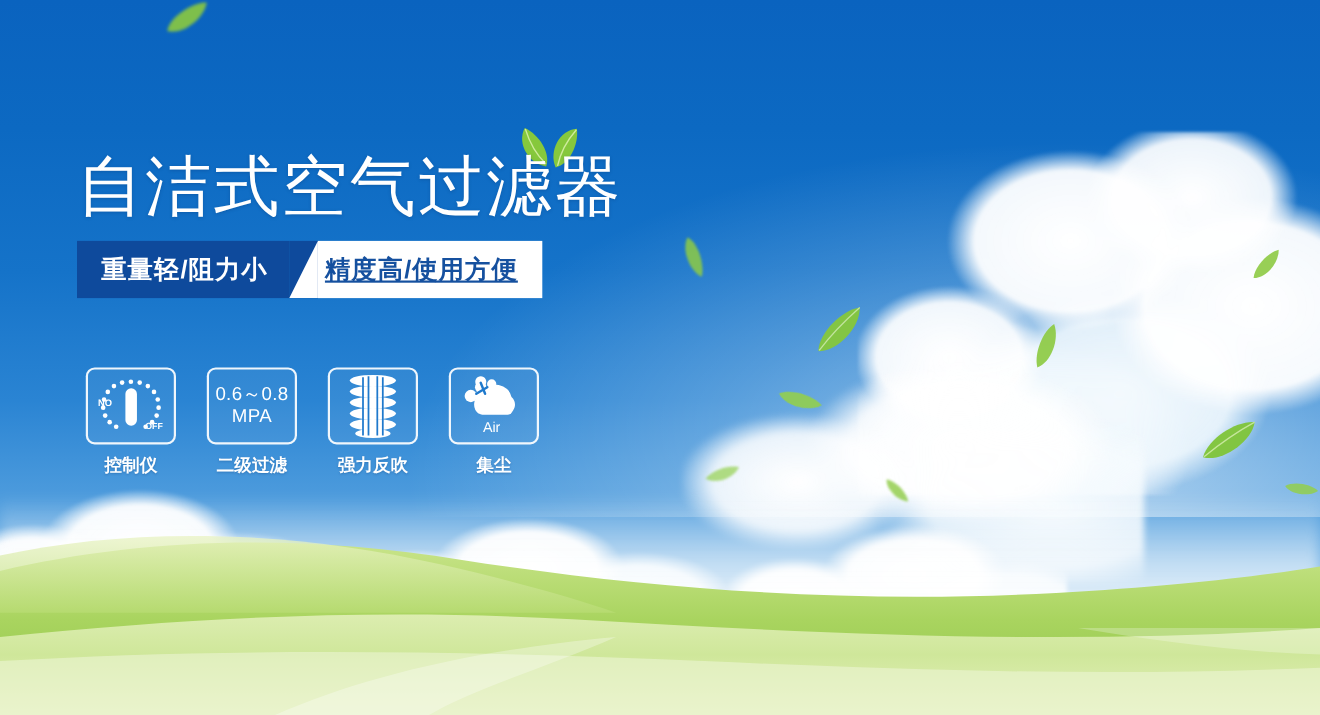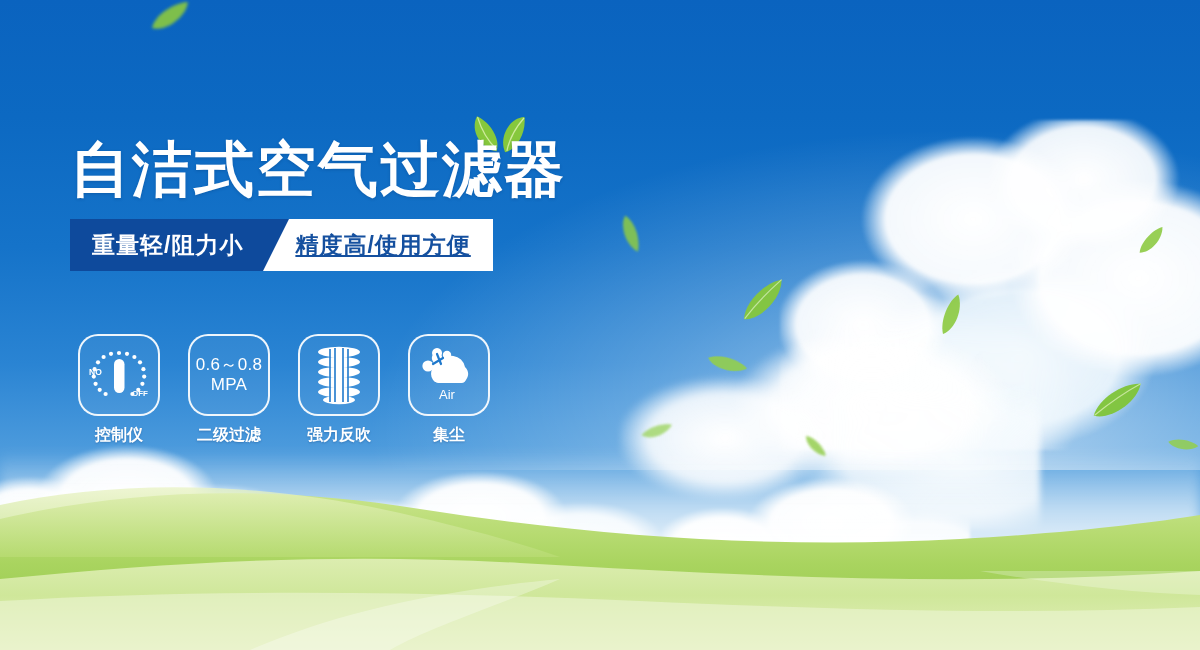--- a/index.html
+++ b/index.html
@@ -88,21 +88,21 @@
   .grass svg{display:block;}
 
   
   .leaf{position:absolute;transform-origin:50% 50%;}
   .leaf svg{display:block;}
 
   
   .title{
     position:absolute;left:70px;top:140px;
     font-size:60px;line-height:1;color:#ffffff;
-    font-weight:700;letter-spacing:2px;
+    font-weight:400;letter-spacing:2px;
     text-shadow:0 1px 3px rgba(0,40,90,.25);
     white-space:nowrap;
   }
   .sprout{position:absolute;left:465px;top:108px;width:70px;height:50px;}
 
   
   .subbar{position:absolute;left:70px;top:219px;height:48px;display:flex;}
   .sub-left{
     background:#0e4a9c;color:#ffffff;
     font-size:23px;font-weight:bold;letter-spacing:1px;
@@ -122,22 +122,22 @@
     display:flex;align-items:center;padding:0 22px 0 6px;
     height:52px;box-sizing:border-box;text-decoration:underline;
   }
 
   
   .features{
     position:absolute;left:78px;top:334px;display:flex;gap:28px;
   }
   .feature{width:82px;display:flex;flex-direction:column;align-items:center;}
   .fbox{
-    width:82px;height:82px;border:2px solid rgba(255,255,255,.92);
-    border-radius:20px;box-sizing:border-box;
+    width:82px;height:70px;border:2px solid rgba(255,255,255,.92);
+    border-radius:8px;box-sizing:border-box;
     background:rgba(255,255,255,.06);
     display:flex;align-items:center;justify-content:center;
     color:#ffffff;text-align:center;
   }
   .ftext{
     font-size:17px;line-height:20px;color:#fff;font-weight:300;letter-spacing:.3px;
   }
   .fcap{
     margin-top:9px;font-size:16px;color:#ffffff;font-weight:700;
     white-space:nowrap;text-shadow:0 1px 2px rgba(0,50,110,.3);

